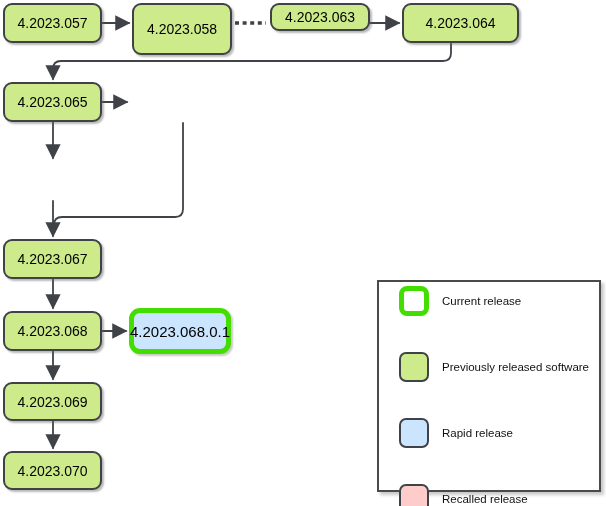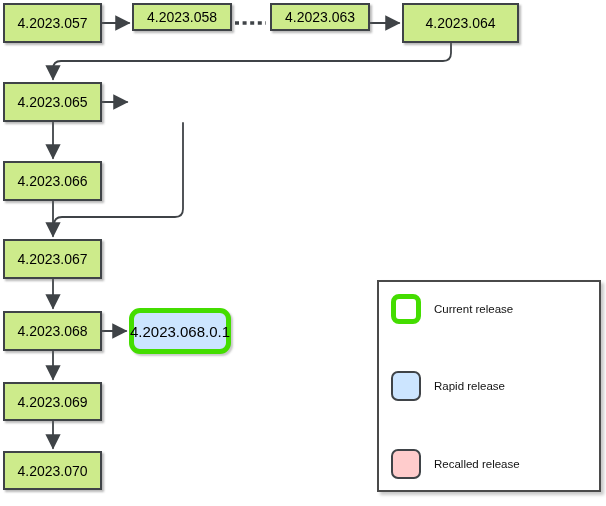--- a/index.html
+++ b/index.html
@@ -7,51 +7,51 @@
     --current:#44dd00; --stroke:#3f4347; --text:#000000;
   }
   html,body{margin:0;padding:0;background:#ffffff;}
   #canvas{
     position:relative; width:606px; height:506px; background:#ffffff;
     font-family:"Liberation Sans", sans-serif; overflow:hidden;
   }
   #edges{position:absolute;left:0;top:0;width:606px;height:506px;}
   .node{
     position:absolute; box-sizing:border-box;
-    border:2px solid var(--stroke); border-radius:0;
+    border:2px solid var(--stroke); border-radius:9px;
     background:var(--green); color:var(--text);
     display:flex; align-items:center; justify-content:center;
     font-size:14px; white-space:nowrap;
     box-shadow:2px 2px 2px rgba(100,100,100,0.45);
   }
   .node.rapid{background:var(--blue);}
   .node.current{
     background:var(--blue); border:5px solid var(--current); border-radius:11px;
     box-shadow:2px 2px 2px rgba(100,100,100,0.35);
   }
   
   .n057{left:3px;  top:3px;   width:99px;  height:40px;}
-  .n058{left:132px;top:3px;   width:100px; height:28px;}
+  .n058{left:132px;top:3px;   width:100px; height:52px;}
   .n063{left:270px;top:3px;   width:100px; height:28px;}
   .n064{left:402px;top:3px;   width:117px; height:40px;}
   .n065{left:3px;  top:82px;  width:99px;  height:40px;}
   .n06501{left:130px;top:80px;width:98px;  height:43px;}
   .n066{left:3px;  top:161px; width:99px;  height:40px;}
   .n067{left:3px;  top:239px; width:99px;  height:40px;}
   .n068{left:3px;  top:311px; width:99px;  height:40px;}
   .n06801{left:129px;top:308px;width:102px;height:46px;font-size:15px;}
   .n069{left:3px;  top:382px; width:99px;  height:39px;}
   .n070{left:3px;  top:451px; width:99px;  height:39px;}
   
   .legend{
     position:absolute; left:377px; top:280px; width:224px; height:212px;
     box-sizing:border-box; background:#ffffff; border:2px solid #4a4a4a;
     box-shadow:3px 3px 3px rgba(120,120,120,0.4);
     display:flex; flex-direction:column; justify-content:space-evenly;
-    padding:4px 6px 4px 12px;
+    padding:4px 6px 4px 20px;
     gap:36px;
   }
   .legend-row{display:flex; align-items:center; height:38px;}
   .swatch{
     width:30px; height:30px; box-sizing:border-box; flex:0 0 30px;
     border:2px solid var(--stroke); border-radius:7px; margin-right:13px;
   }
   .swatch.current{border:5px solid var(--current); background:#ffffff; border-radius:8px;}
   .swatch.released{background:var(--green);}
   .swatch.rapid{background:var(--blue);}
@@ -84,31 +84,34 @@
       <path d="M53,351 L53,379" marker-end="url(#arrow)"></path>
       <path d="M53,421 L53,448" marker-end="url(#arrow)"></path>
     </g>
   </svg>
 
   <div class="node n057">4.2023.057</div>
   <div class="node n058">4.2023.058</div>
   <div class="node n063">4.2023.063</div>
   <div class="node n064">4.2023.064</div>
   <div class="node n065">4.2023.065</div>
-  <div class="node n066">4.2023.066</div>
   <div class="node n067">4.2023.067</div>
   <div class="node n068">4.2023.068</div>
   <div class="node current n06801">4.2023.068.0.1</div>
   <div class="node n069">4.2023.069</div>
   <div class="node n070">4.2023.070</div>
 
   <div class="legend">
     <div class="legend-row">
       <span class="swatch current"></span>
       <span class="legend-label">Current release</span>
+    </div>
+    <div class="legend-row">
+      <span class="swatch released"></span>
+      <span class="legend-label">Previously released software</span>
     </div>
     <div class="legend-row">
       <span class="swatch rapid"></span>
       <span class="legend-label">Rapid release</span>
     </div>
     <div class="legend-row">
       <span class="swatch recalled"></span>
       <span class="legend-label">Recalled release</span>
     </div>
   </div>

